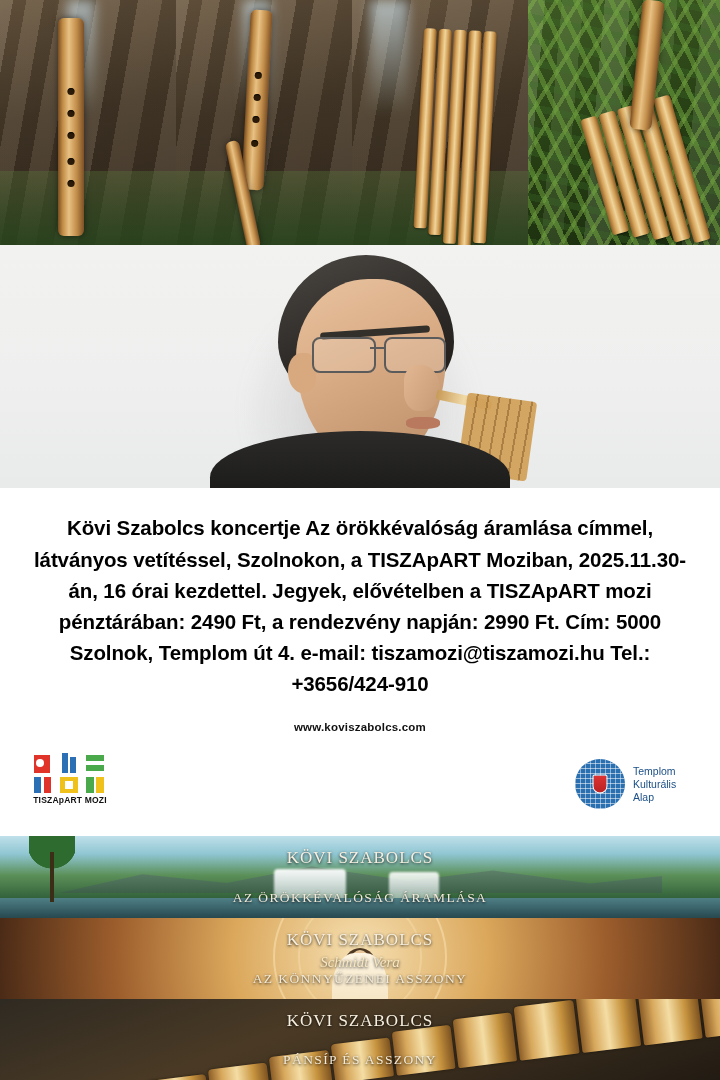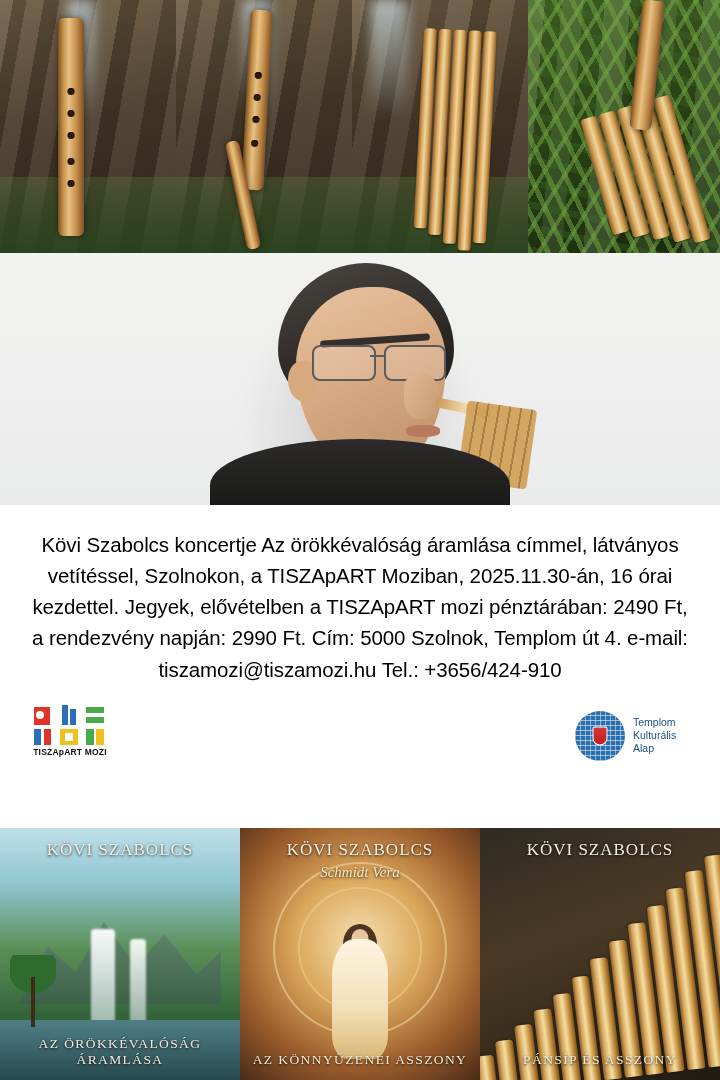--- a/index.html
+++ b/index.html
@@ -221,21 +221,21 @@
   }
 
   
   .text-block {
     padding: 24px 28px 6px 28px;
     text-align: center;
   }
   .main-text {
     font-size: 20.5px;
     line-height: 1.52;
-    font-weight: normal;
+    font-weight: bold;
     color: #000;
     letter-spacing: -0.1px;
   }
   .website {
     margin-top: 22px;
     text-align: center;
     font-size: 11.5px;
     font-weight: bold;
     color: #111;
     letter-spacing: 0.2px;
@@ -352,20 +352,21 @@
     line-height: 1.25;
     color: #1b4f86;
   }
 
   
   .albums {
     display: flex;
     width: 100%;
     height: 252px;
     margin-top: auto;
+    flex-direction: column;
   }
   .album {
     position: relative;
     flex: 1 1 0;
     overflow: hidden;
   }
   .album .artist {
     position: absolute;
     top: 12px;
     left: 0; right: 0;
@@ -587,20 +588,21 @@
       <div class="p-nose"></div>
       <div class="p-lips"></div>
       <div class="p-mouthpiece"></div>
       <div class="p-flutebody"></div>
       <div class="p-shoulder"></div>
     </div>
   </div>
 
   <div class="text-block">
     <div class="main-text">Kövi Szabolcs koncertje Az örökkévalóság áramlása címmel, látványos vetítéssel, Szolnokon, a TISZApART Moziban, 2025.11.30-án, 16 órai kezdettel. Jegyek, elővételben a TISZApART mozi pénztárában: 2490 Ft, a rendezvény napján: 2990 Ft. Cím: 5000 Szolnok, Templom út 4. e-mail: tiszamozi@tiszamozi.hu Tel.: +3656/424-910</div>
+    <div class="website">www.koviszabolcs.com</div>
   </div>
 
   <div class="logos">
 
     <div class="logo logo-tiszapart">
       <div class="tp-grid">
         <div class="tp-cell">
             <div class="bar tp-red" style="left:2px; top:2px; width:16px; height:18px;"></div>
             <div class="bar tp-red" style="left:4px; top:6px; width:8px; height:8px; border-radius:50%; background:#fff;"></div>
           </div>

